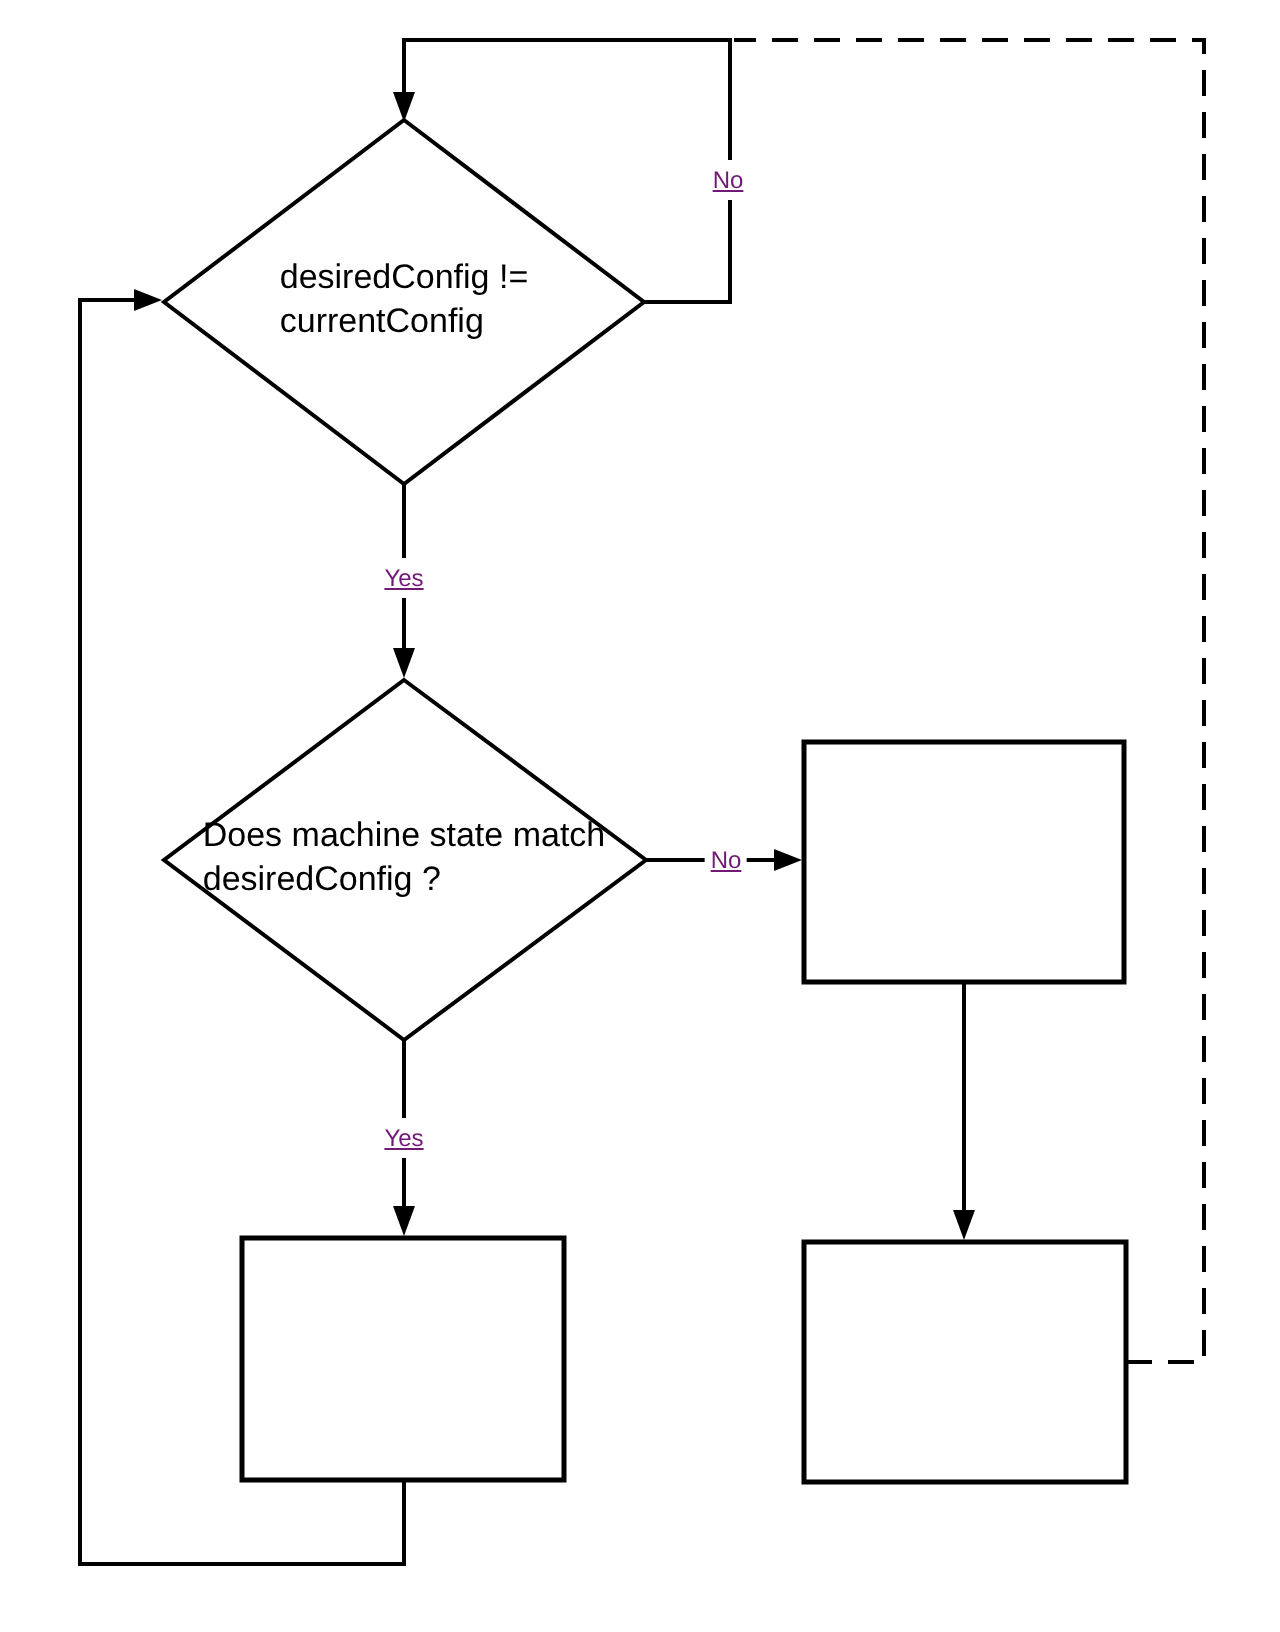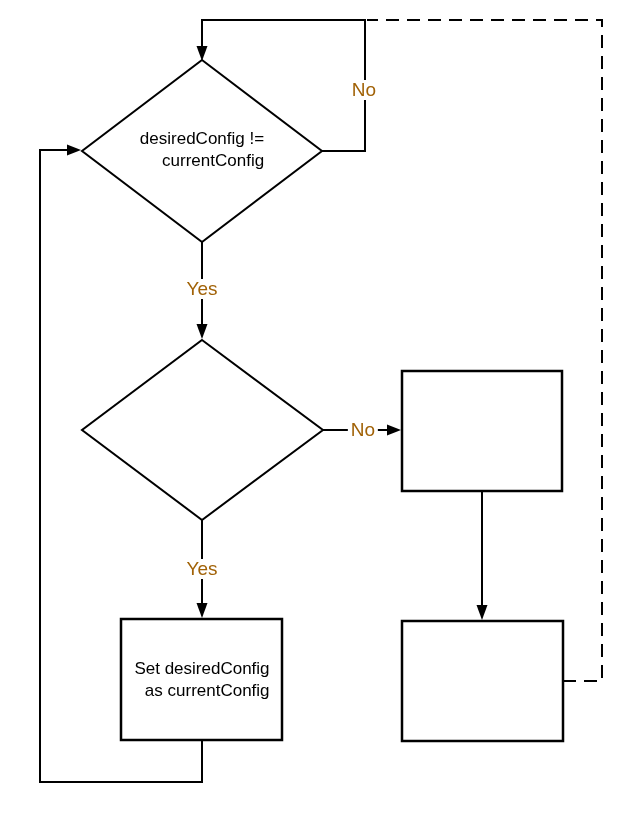--- a/index.html
+++ b/index.html
@@ -17,35 +17,36 @@
     overflow: hidden;
   }
   .stage svg {
     position: absolute;
     left: 0;
     top: 0;
   }
   .node-label {
     position: absolute;
     transform: translate(-50%, -50%);
-    text-align: right;
+    text-align: left;
     font-size: 17px;
     line-height: 22px;
     white-space: pre-line;
     color: #000000;
   }
   .edge-label {
     position: absolute;
     transform: translate(-50%, -50%);
-    font-size: 19px;
+    font-size: 12px;
     line-height: 18px;
     background: #ffffff;
     padding: 1px 3px;
     white-space: nowrap;
-    color: #a16207;
+    color: #701a75;
+    text-decoration: underline;
   }
 </style>
 </head>
 <body>
 
 <div class="stage">
 
   <svg width="640" height="816" viewBox="0 0 640 816">
 
     <g fill="none" stroke="#000000" stroke-width="2">
@@ -72,25 +73,25 @@
       <polygon points="202,339 196.5,324 207.5,324"></polygon>
       <polygon points="401,430 387,424.5 387,435.5"></polygon>
       <polygon points="202,618 196.5,603 207.5,603"></polygon>
       <polygon points="482,620 476.5,605 487.5,605"></polygon>
     </g>
   </svg>
 
   <div class="node-label" style="left:202px; top:150px">desiredConfig !=
 currentConfig</div>
 
+  <div class="node-label" style="left:202px; top:429px">Does machine state match
+desiredConfig ?</div>
 
 
 
-  <div class="node-label" style="left:202px; top:680px">Set desiredConfig
-as currentConfig</div>
 
   <div class="edge-label" style="left:364px; top:90px">No</div>
 
   <div class="edge-label" style="left:202px; top:289px">Yes</div>
 
   <div class="edge-label" style="left:363px; top:430px">No</div>
 
   <div class="edge-label" style="left:202px; top:569px">Yes</div>
 
 </div>

